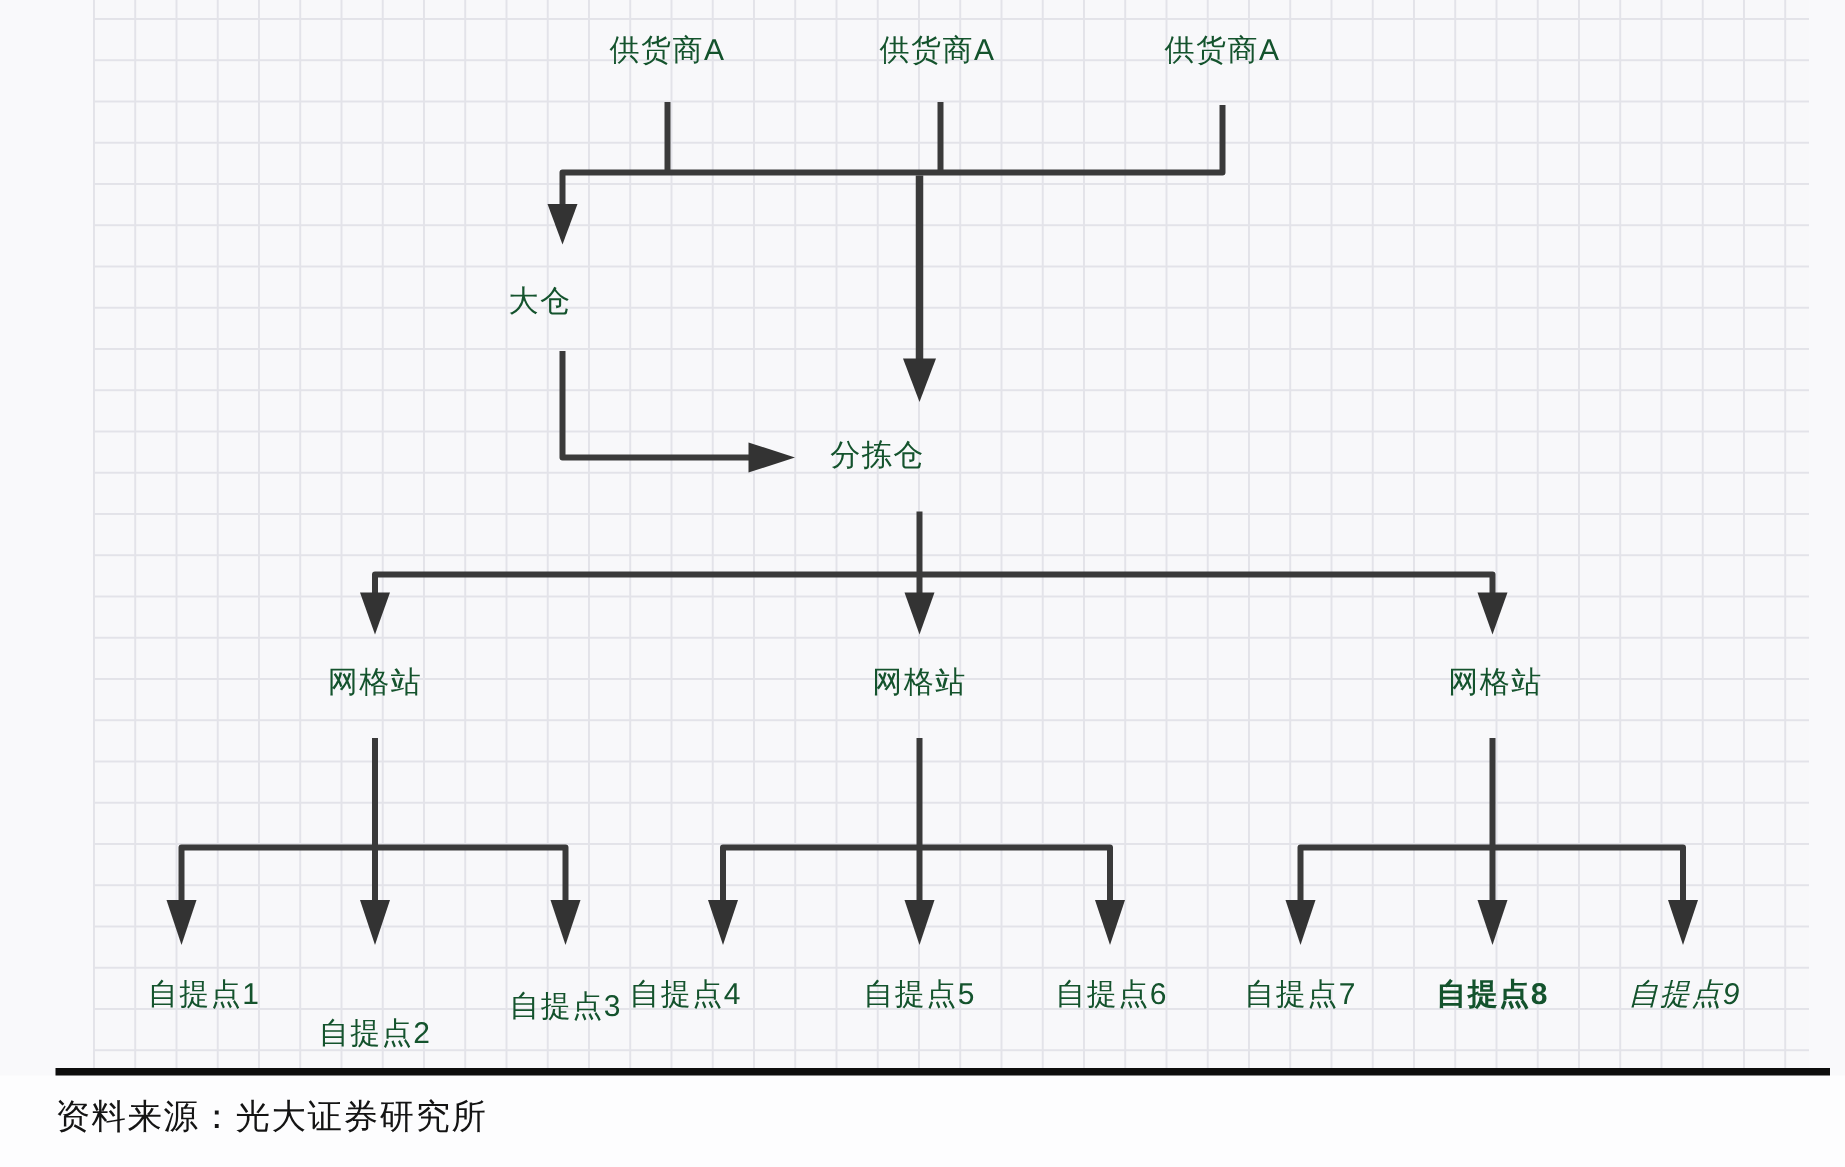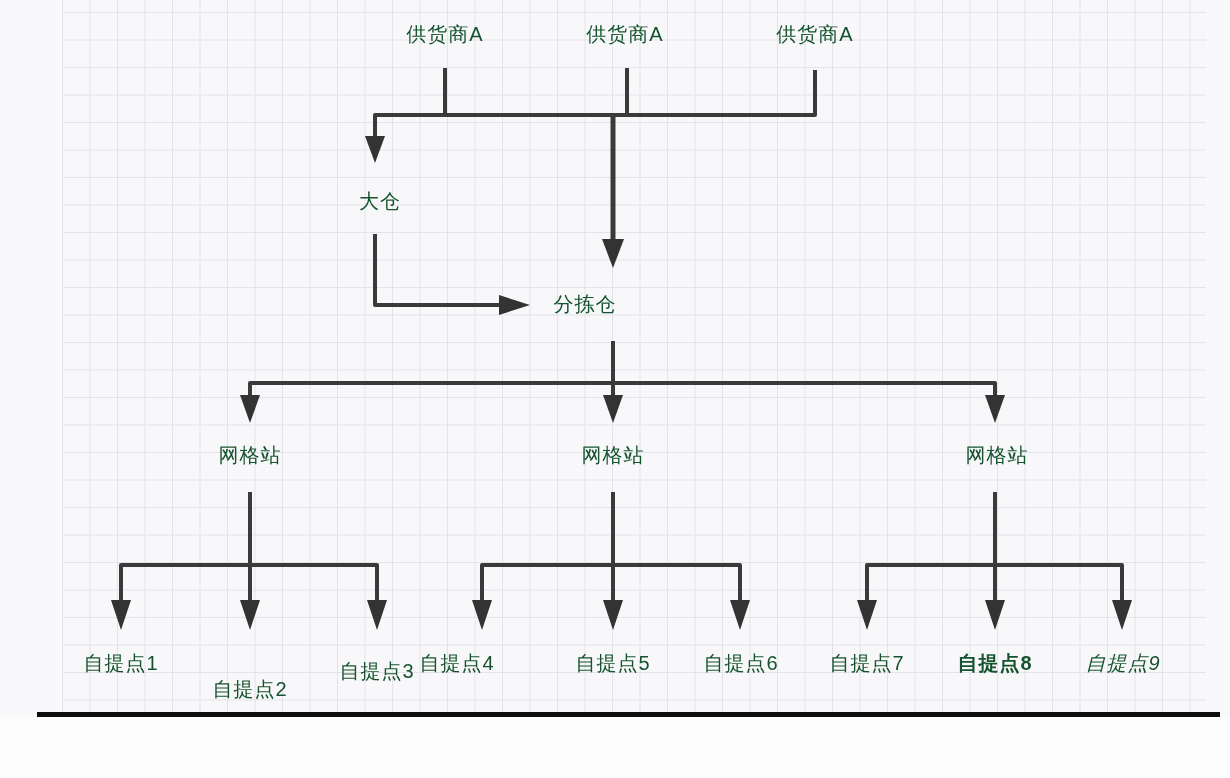--- a/index.html
+++ b/index.html
@@ -109,34 +109,35 @@
       <polygon points="857,600 877,600 867,630" fill="#333" stroke="none"></polygon>
       <polygon points="985,600 1005,600 995,630" fill="#333" stroke="none"></polygon>
       <polygon points="1112,600 1132,600 1122,630" fill="#333" stroke="none"></polygon>
     </g>
   </svg>
 
   <div class="lbl" style="left:445px; top:23px;">供货商A</div>
   <div class="lbl" style="left:625px; top:23px;">供货商A</div>
   <div class="lbl" style="left:815px; top:23px;">供货商A</div>
 
-  <div class="lbl" style="left:380px; top:190px;">大仓</div>
+  <div class="lbl" style="left:360px; top:190px;">大仓</div>
   <div class="lbl" style="left:585px; top:293px;">分拣仓</div>
 
   <div class="lbl" style="left:250px; top:444px;">网格站</div>
   <div class="lbl" style="left:613px; top:444px;">网格站</div>
   <div class="lbl" style="left:997px; top:444px;">网格站</div>
 
-  <div class="lbl" style="left:121px;  top:652px;">自提点1</div>
+  <div class="lbl" style="left:136px;  top:652px;">自提点1</div>
   <div class="lbl" style="left:250px;  top:678px;">自提点2</div>
   <div class="lbl" style="left:377px;  top:660px;">自提点3</div>
   <div class="lbl" style="left:457px;  top:652px;">自提点4</div>
   <div class="lbl" style="left:613px;  top:652px;">自提点5</div>
   <div class="lbl" style="left:741px;  top:652px;">自提点6</div>
   <div class="lbl" style="left:867px;  top:652px;">自提点7</div>
   <div class="lbl" style="left:995px;  top:652px;font-weight:bold;">自提点8</div>
   <div class="lbl" style="left:1123px; top:652px;font-style:italic;">自提点9</div>
 
   <div class="footer-area">
     <div class="rule" style="top:-5px;"></div>
+    <div class="source" style="top:12px;">资料来源：光大证券研究所</div>
   </div>
 
 </div>
 
 </body></html>

